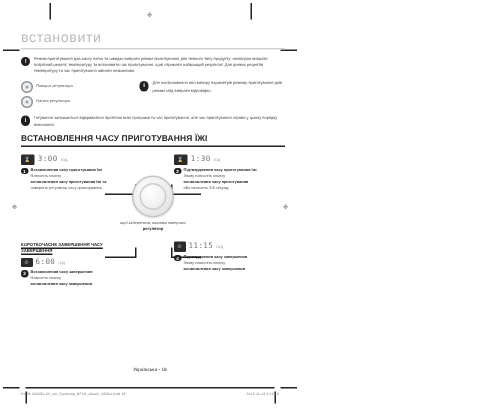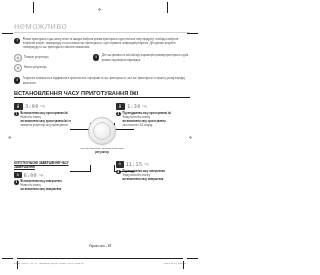--- a/index.html
+++ b/index.html
@@ -159,21 +159,21 @@
   <div class="cm v" style="left:167px;top:2px;"></div>
   <div class="cm h" style="right:2px;top:33px;"></div>
   <div class="cm h" style="left:2px;top:258px;"></div>
   <div class="cm h" style="right:2px;top:258px;"></div>
   <div class="reg" style="left:98px;top:8px;">✤</div>
   <div class="reg" style="left:8px;top:136px;">✤</div>
   <div class="reg" style="right:8px;top:136px;">✤</div>
 
   <div class="content">
 
-    <h1 class="title">неможливо</h1>
+    <h1 class="title">встановити</h1>
 
     <div class="note">
       <div class="badge">!</div>
       <p>Режим приготування дає змогу легко та швидко вибрати режим приготування для певного типу продукту: необхідно вибрати потрібний рецепт, температуру та встановити час приготування, щоб отримати найкращий результат. Для деяких рецептів температуру та час приготування змінити неможливо.</p>
     </div>
 
     <div class="legend">
       <div class="legend-col">
         <div class="leg-row">
           <span class="leg-ico"></span>

